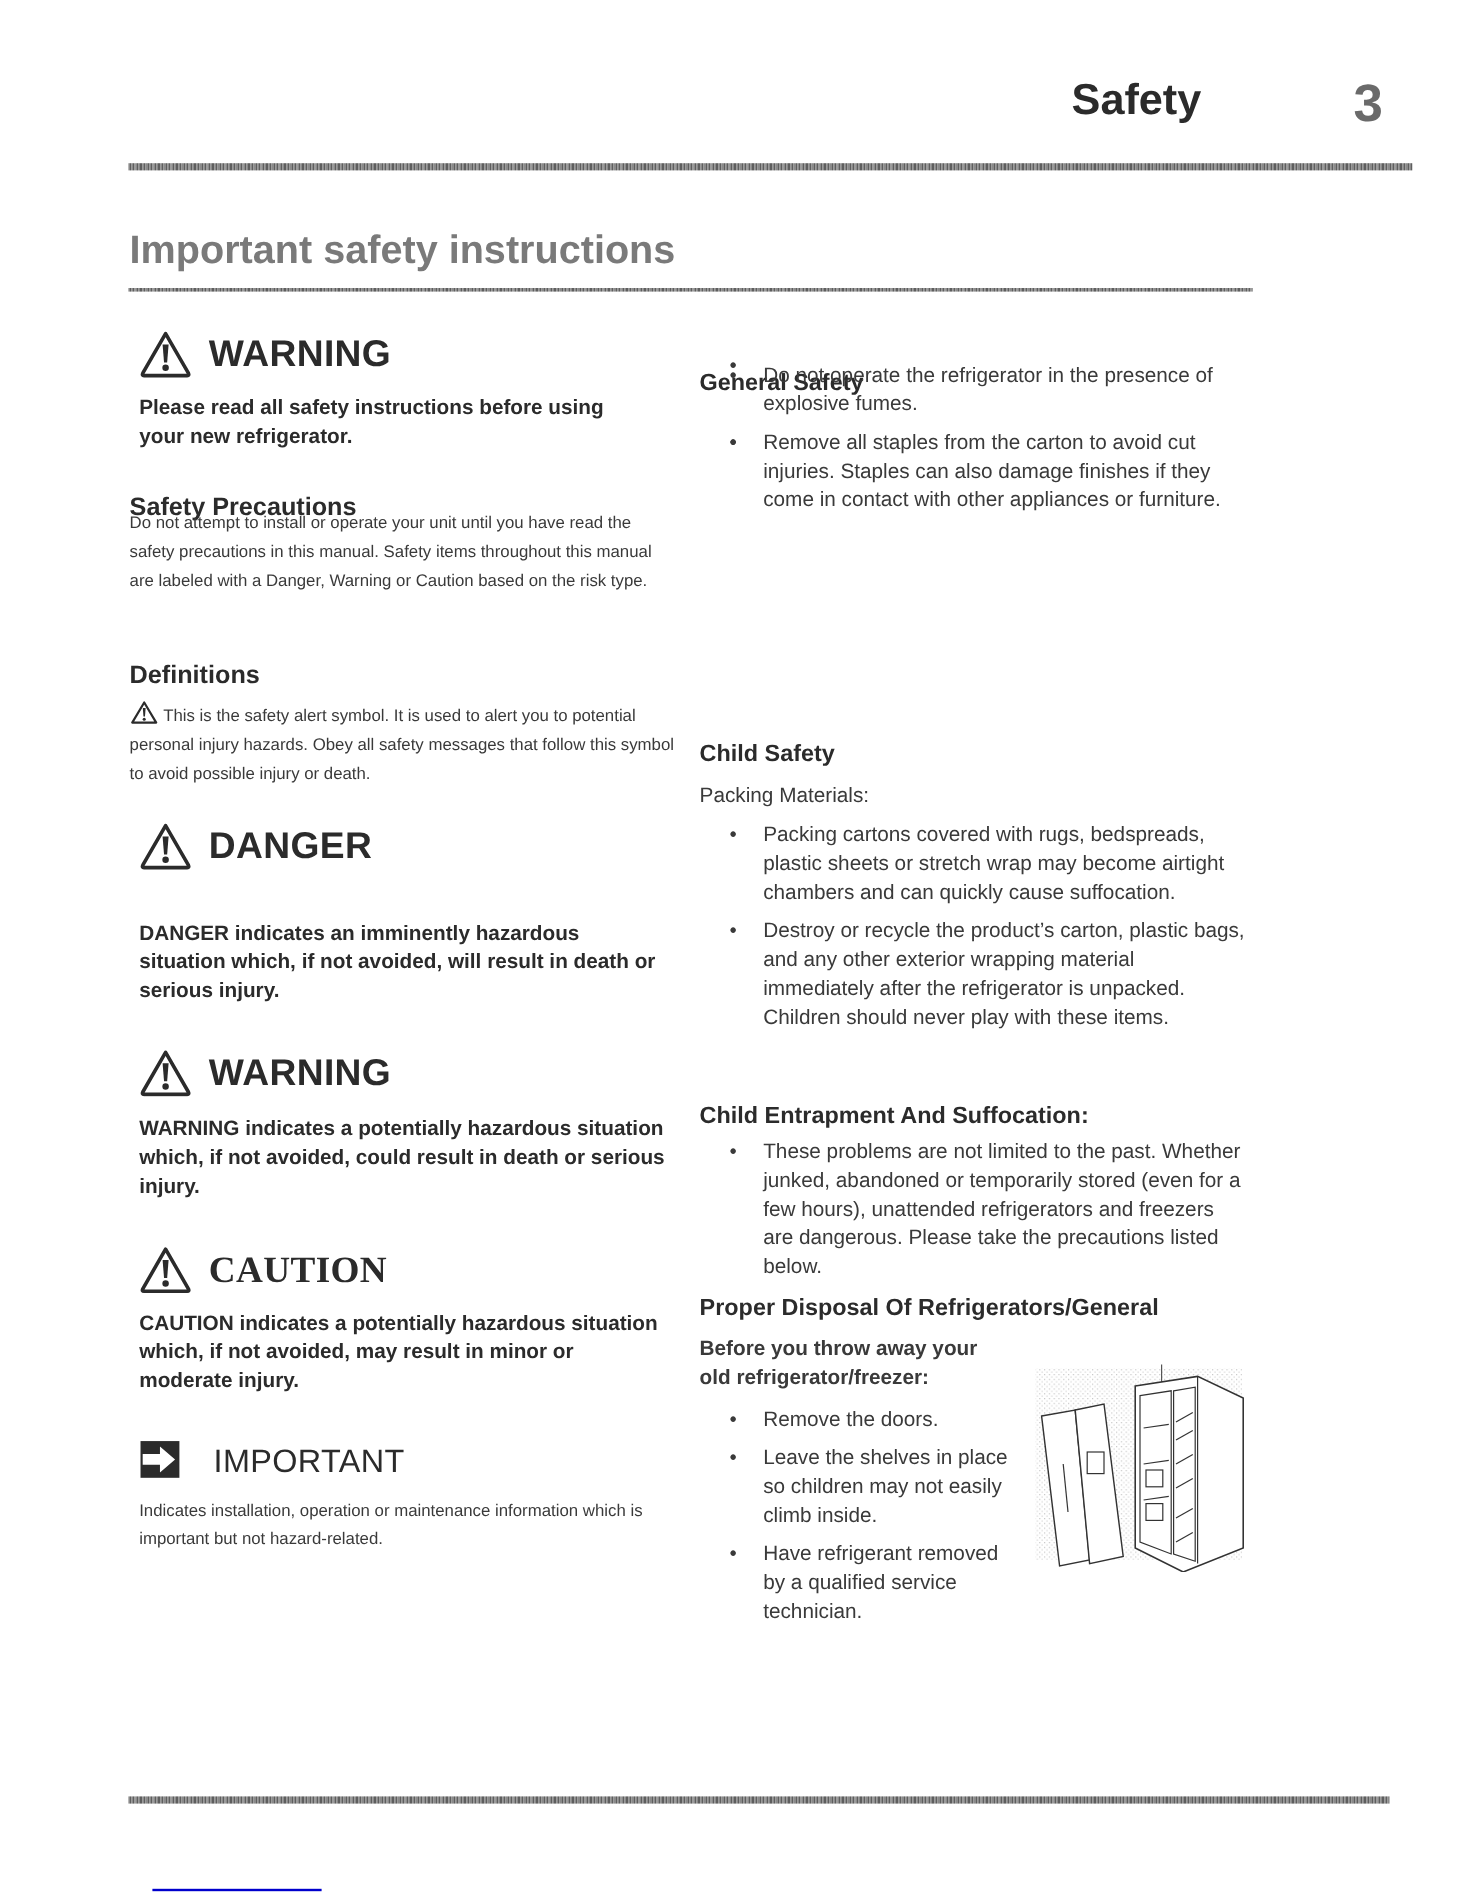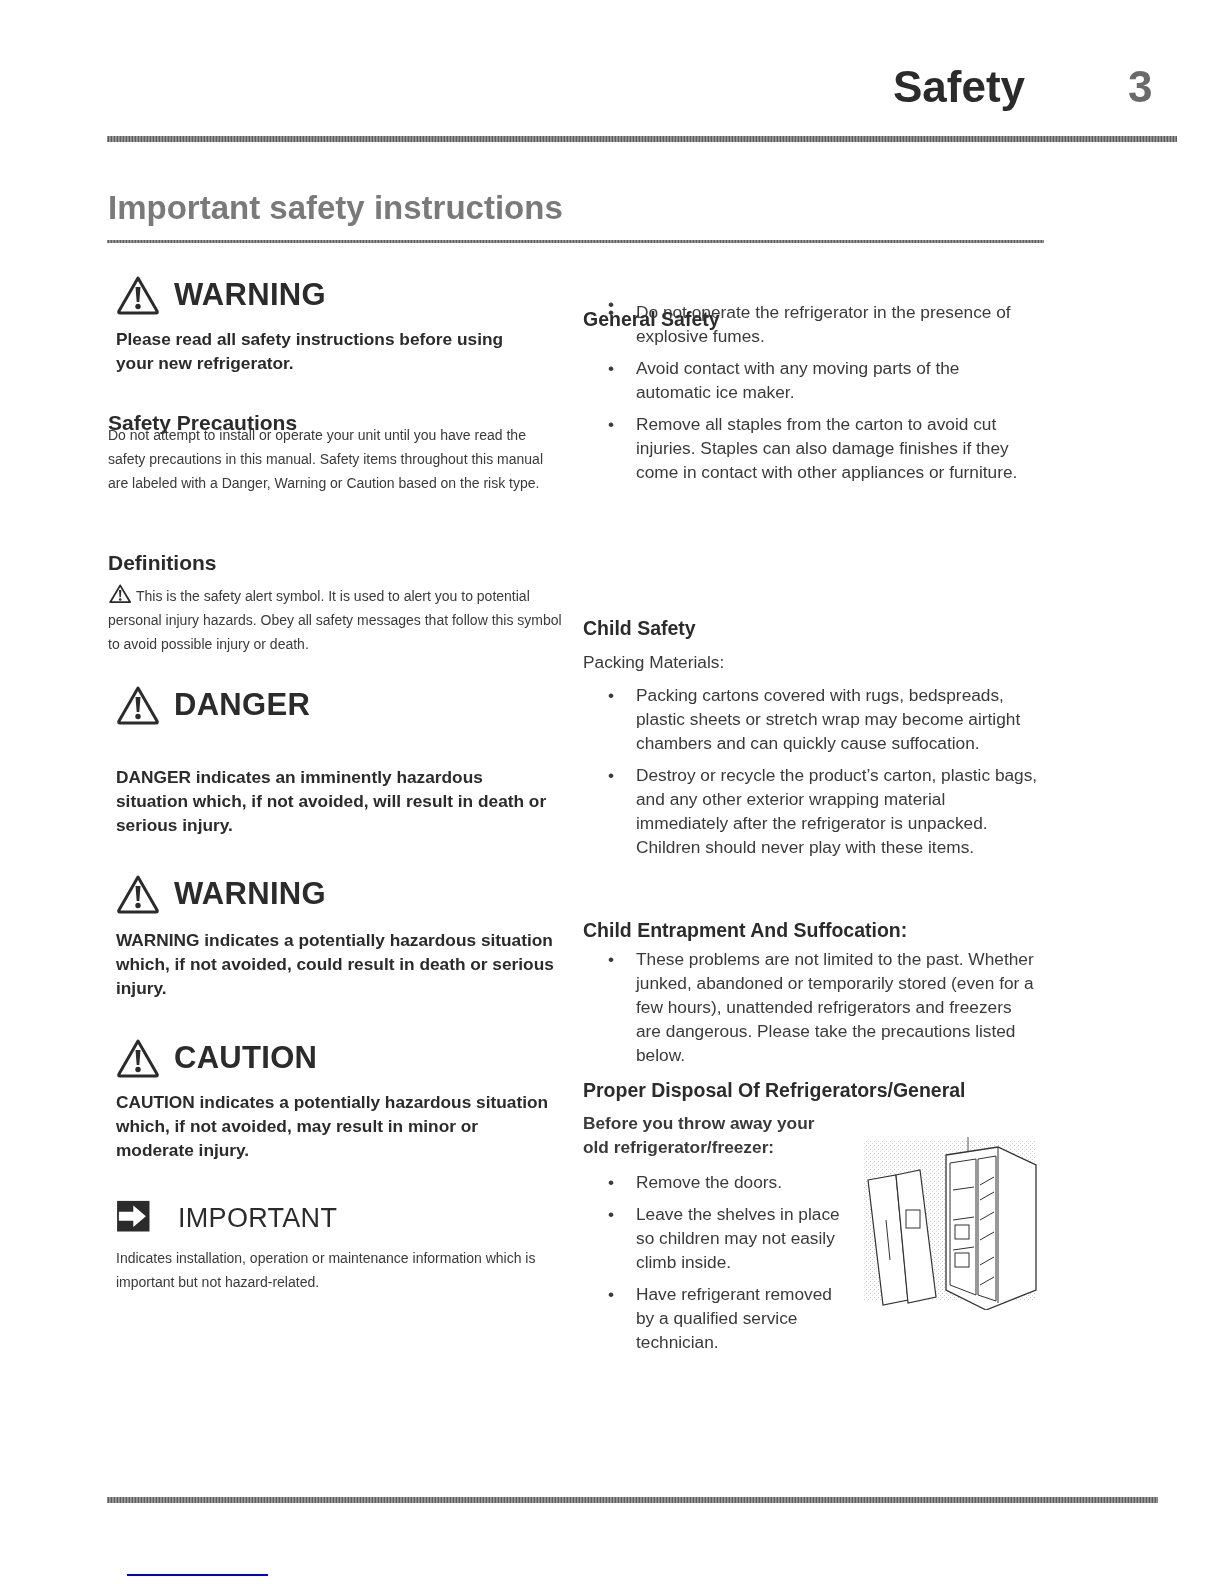--- a/index.html
+++ b/index.html
@@ -2,21 +2,21 @@
 <html><head>
 <meta charset="utf-8">
 <style>
   html, body { margin: 0; padding: 0; background: #ffffff; }
   body {
     width: 1224px; height: 1584px; position: relative; overflow: hidden;
     font-family: "Liberation Sans", sans-serif; color: #2a2a2a;
   }
 
   
-  .hdr-title { position: absolute; left: 893px; top: 62px; font-size: 44px; font-weight: bold; color: #2b2b2b; letter-spacing: 0px; }
+  .hdr-title { position: absolute; left: 893px; top: 62px; font-size: 36px; font-weight: bold; color: #2b2b2b; letter-spacing: 0px; }
   .hdr-num { position: absolute; left: 1128px; top: 62px; font-size: 44px; font-weight: bold; color: #6a6a6a; }
   .rule { position: absolute; height: 6px;
     background: repeating-linear-gradient(90deg, #8a8a8a 0 1px, #5e5e5e 1px 2px, #9c9c9c 2px 3px); }
   .rule-top { left: 107px; top: 136px; width: 1070px; }
   .rule-title { left: 107px; top: 240px; width: 937px; height: 3px; }
   .rule-foot { left: 107px; top: 1497px; width: 1051px; }
 
   .sec-title { position: absolute; left: 108px; top: 189px; font-size: 33px; font-weight: bold; color: #7a7a7a; }
   .signal { position: absolute; left: 116px; display: flex; align-items: center; }
   .signal svg { width: 44px; height: 40px; }
@@ -85,21 +85,21 @@
 <div class="signal" style="top:874px;">
   <svg viewBox="0 0 44 40">
     <path d="M22 3 L41 36 Q42 38 40 38 L4 38 Q2 38 3 36 Z" fill="none" stroke="#2b2b2b" stroke-width="3" stroke-linejoin="round"></path>
     <path d="M19.5 12 L24.5 12 L23.3 27 L20.7 27 Z" fill="#2b2b2b"></path>
     <circle cx="22" cy="31.5" r="2.7" fill="#2b2b2b"></circle>
   </svg>
   <span class="lbl">WARNING</span>
 </div>
 <div class="bold-par" style="top:928px;">WARNING indicates a potentially hazardous situation which, if not avoided, could result in death or serious injury.</div>
 
-<div class="signal" style="top:1038px;">
+<div class="signal" style="top:1038px;font-family:Liberation Serif, serif;">
   <svg viewBox="0 0 44 40">
     <path d="M22 3 L41 36 Q42 38 40 38 L4 38 Q2 38 3 36 Z" fill="none" stroke="#2b2b2b" stroke-width="3" stroke-linejoin="round"></path>
     <path d="M19.5 12 L24.5 12 L23.3 27 L20.7 27 Z" fill="#2b2b2b"></path>
     <circle cx="22" cy="31.5" r="2.7" fill="#2b2b2b"></circle>
   </svg>
   <span class="lbl">CAUTION</span>
 </div>
 <div class="bold-par" style="top:1090px;">CAUTION indicates a potentially hazardous situation which, if not avoided, may result in minor or moderate injury.</div>
 
 <div class="signal" style="top:1200px;">
@@ -108,21 +108,21 @@
     <path d="M3 13 L19 13 L19 6 L33 18 L19 30 L19 23 L3 23 Z" fill="#ffffff"></path>
   </svg>
   <span class="lbl lbl-imp" style="margin-left:22px;text-align:right;">IMPORTANT</span>
 </div>
 <div class="norm-par" style="left:116px;top:1246px;width:430px;">Indicates installation, operation or maintenance information which is important but not hazard-related.</div>
 
 <div class="rhead" style="top:264px;margin-top:44px;">General Safety</div>
 <ul class="blist" style="top:292px;">
   <li><span class="dot">•</span></li>
   <li><span class="dot">•</span><span>Do not operate the refrigerator in the presence of explosive fumes.</span></li>
-  <li><span class="dot">•</span><span>Avoid contact with any moving parts of the automatic ice maker.</span></li>
+  <li><span class="dot">•</span></li>
   <li><span class="dot">•</span><span>Remove all staples from the carton to avoid cut injuries. Staples can also damage finishes if they come in contact with other appliances or furniture.</span></li>
 </ul>
 
 <div class="rhead" style="top:617px;">Child Safety</div>
 <div class="rpar" style="top:650px;">Packing Materials:</div>
 <ul class="blist" style="top:683px;">
   <li><span class="dot">•</span><span>Packing cartons covered with rugs, bedspreads, plastic sheets or stretch wrap may become airtight chambers and can quickly cause suffocation.</span></li>
   <li><span class="dot">•</span><span>Destroy or recycle the product’s carton, plastic bags, and any other exterior wrapping material immediately after the refrigerator is unpacked. Children should never play with these items.</span></li>
 </ul>
 

